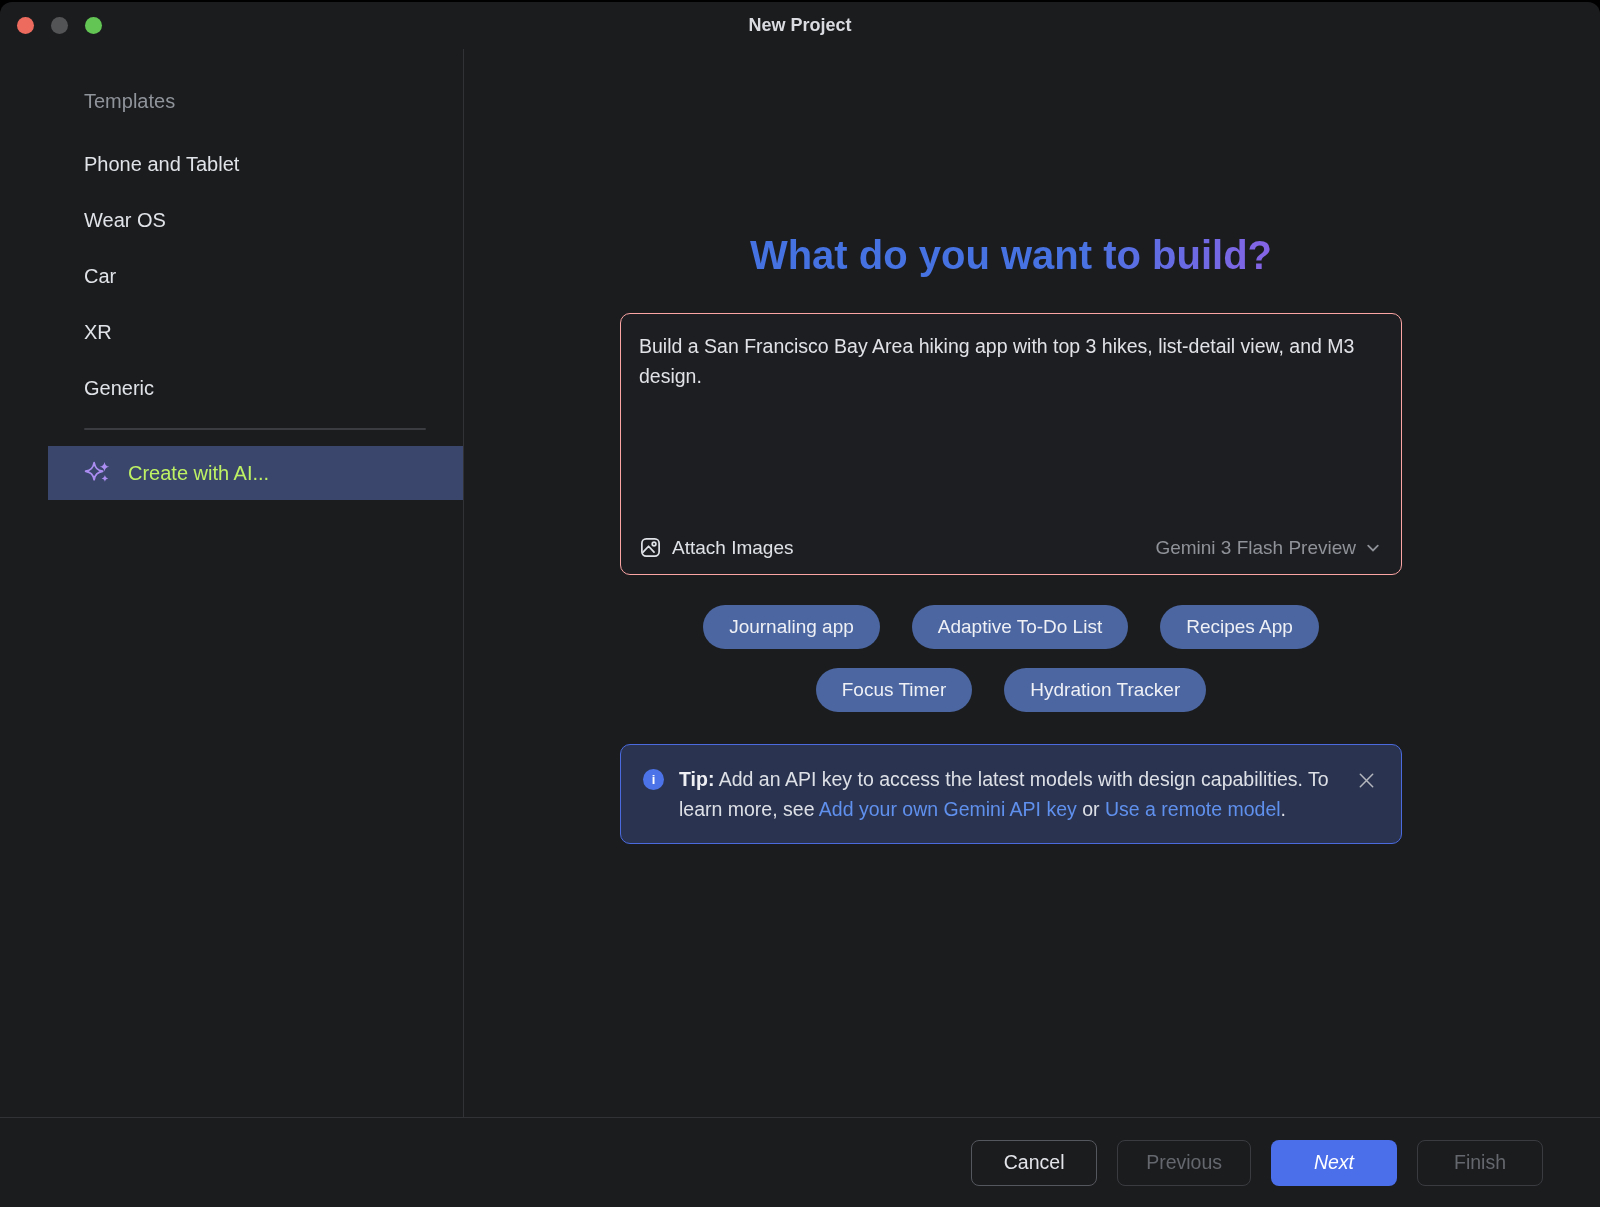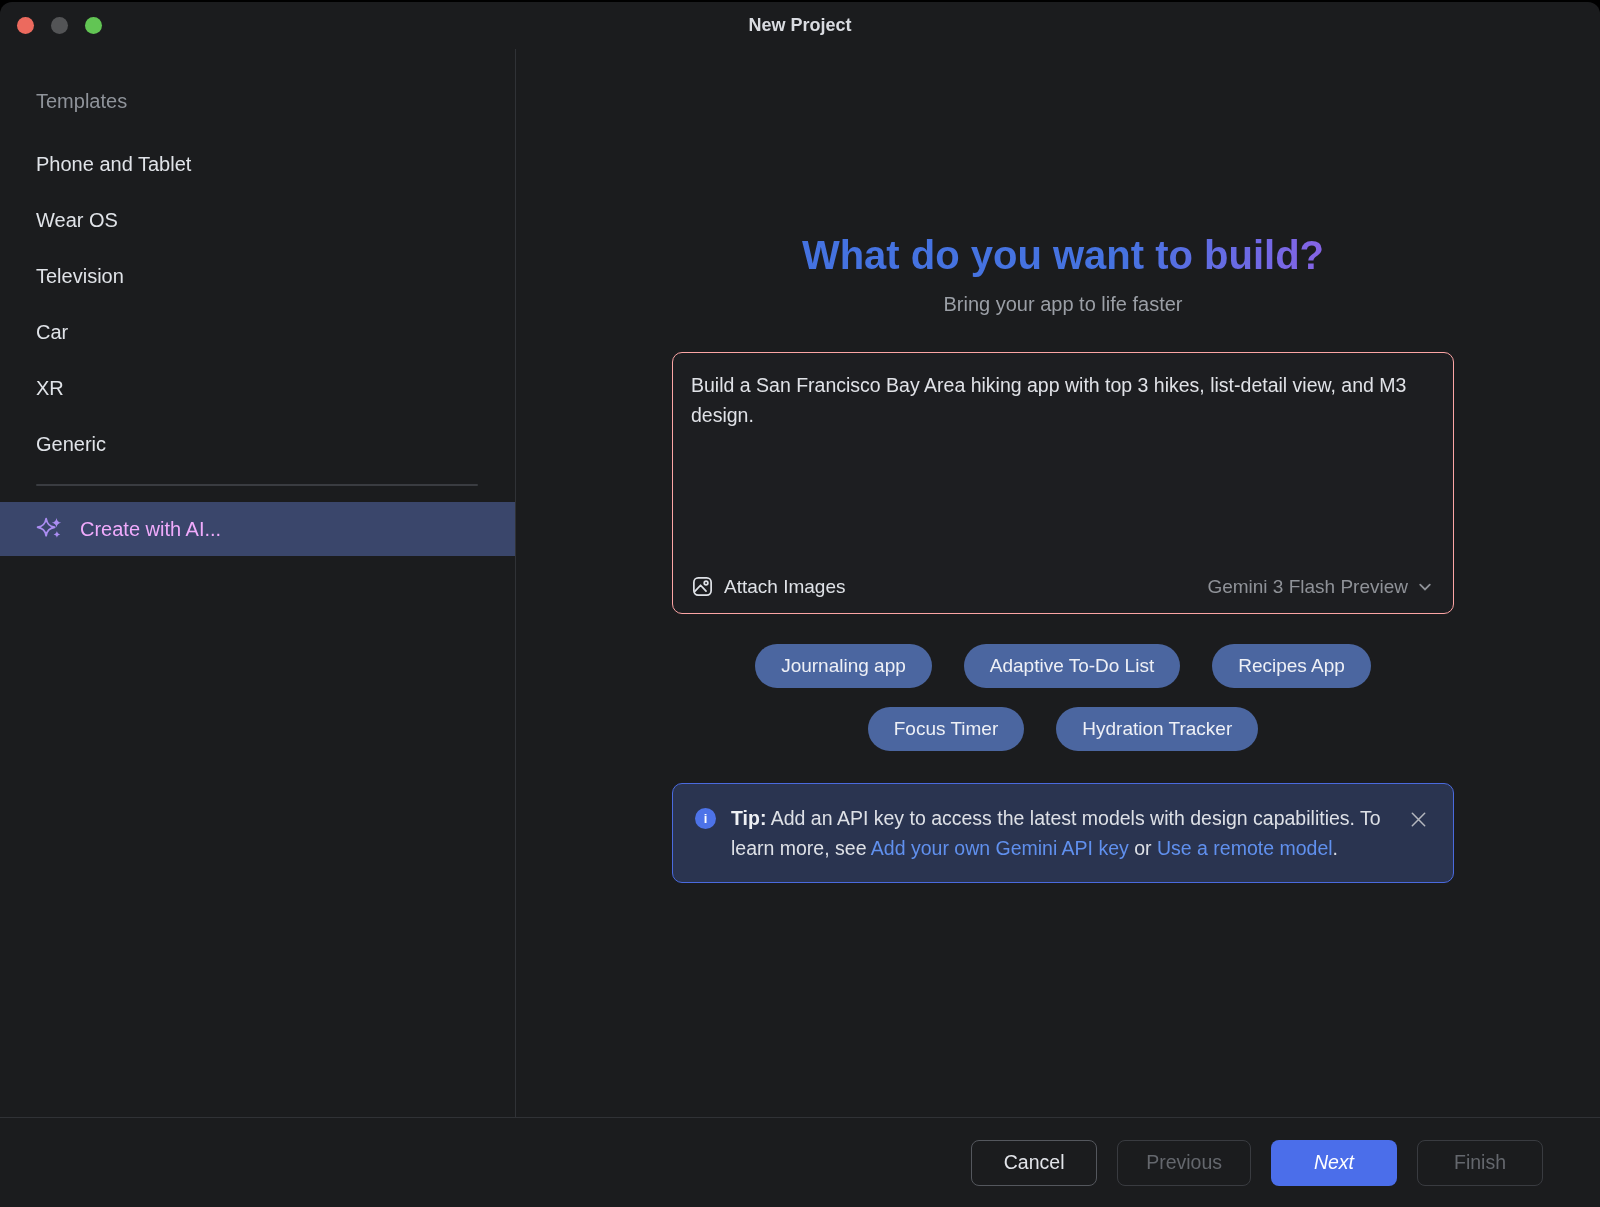--- a/index.html
+++ b/index.html
@@ -16,27 +16,27 @@
   .lights { position:absolute; left:17px; top:15px; display:flex; gap:17px; }
   .light { width:17px; height:17px; border-radius:50%; }
   .light.red   { background:#ec6a5e; }
   .light.gray  { background:#535456; }
   .light.green { background:#62c554; }
   .win-title { font-size:18px; font-weight:700; color:#d9dbe0; }
 
   
   .main-row { flex:1; display:flex; min-height:0; }
 
-  .sidebar { flex:none; width:516px; border-right:1px solid #303236; }
+  .sidebar { flex:none; width:464px; border-right:1px solid #303236;padding-left:48px; }
   .sidebar-header { margin:40px 0 0 36px; font-size:20px; line-height:24px; color:#8f939a; }
   .side-items { margin-top:23px; }
   .side-item { height:56px; display:flex; align-items:center; padding-left:36px; font-size:20px; color:#e0e3e8; cursor:default; }
   .side-divider { height:2px; border-radius:2px; background:#3a3c41; margin:12px 37px 0 36px; }
   .ai-row { margin-top:16px; height:54px; background:#3a466b; display:flex; align-items:center; gap:17px; padding-left:36px; }
-  .ai-row .label { font-size:20px; color:#f0abfc; }
+  .ai-row .label { font-size:20px; color:#bef264; }
 
   .content { flex:1; min-width:0; }
   .column { width:782px; margin-left:156px; }
 
   .heading {
     margin-top:184px; text-align:center; font-size:40px; line-height:44px; font-weight:600;
     background:linear-gradient(90deg, #4472e0 0%, #4673e1 58%, #8a63e6 85%, #a768ec 100%);
     -webkit-background-clip:text; background-clip:text;
     color:transparent; -webkit-text-fill-color:transparent;
   }
@@ -83,42 +83,40 @@
     <div class="win-title">New Project</div>
   </div>
 
   <div class="main-row">
 
     <div class="sidebar">
       <div class="sidebar-header">Templates</div>
       <div class="side-items">
         <div class="side-item">Phone and Tablet</div>
         <div class="side-item">Wear OS</div>
-        <div class="side-item">Television</div>
         <div class="side-item">Car</div>
         <div class="side-item">XR</div>
         <div class="side-item">Generic</div>
       </div>
       <div class="side-divider"></div>
       <div class="ai-row">
         <span style="display:flex;">
           <svg width="27" height="27" viewBox="0 0 24 24">
             <path d="M9 2.5 C9.9 7.2 11.8 9.1 16.5 10 C11.8 10.9 9.9 12.8 9 17.5 C8.1 12.8 6.2 10.9 1.5 10 C6.2 9.1 8.1 7.2 9 2.5 Z" fill="none" stroke="#ab8df2" stroke-width="1.7" stroke-linejoin="round"></path>
             <path d="M18.2 1.8 C18.7 4.4 19.8 5.5 22.4 6 C19.8 6.5 18.7 7.6 18.2 10.2 C17.7 7.6 16.6 6.5 14 6 C16.6 5.5 17.7 4.4 18.2 1.8 Z" fill="#ab8df2"></path>
             <path d="M18.6 13.4 C18.95 15.2 19.8 16.05 21.6 16.4 C19.8 16.75 18.95 17.6 18.6 19.4 C18.25 17.6 17.4 16.75 15.6 16.4 C17.4 16.05 18.25 15.2 18.6 13.4 Z" fill="#ab8df2"></path>
           </svg>
         </span>
         <span class="label">Create with AI...</span>
       </div>
     </div>
 
     <div class="content">
       <div class="column">
         <h1 class="heading">What do you want to build?</h1>
-        <div class="subheading">Bring your app to life faster</div>
 
         <div class="prompt-panel">
           <div class="prompt-text">Build a San Francisco Bay Area hiking app with top 3 hikes, list-detail view, and M3 design.</div>
           <div class="prompt-footer">
             <button class="attach-btn">
               <span style="display:flex;">
                 <svg width="23" height="23" viewBox="0 0 24 24" fill="none" stroke="#dfe2e7" stroke-width="1.8" stroke-linecap="round" stroke-linejoin="round">
                   <rect x="3" y="3" width="18" height="18" rx="4.5"></rect>
                   <circle cx="15.7" cy="8.3" r="1.9"></circle>
                   <path d="M4 17 L10 10.7 L15.7 16.8"></path>

